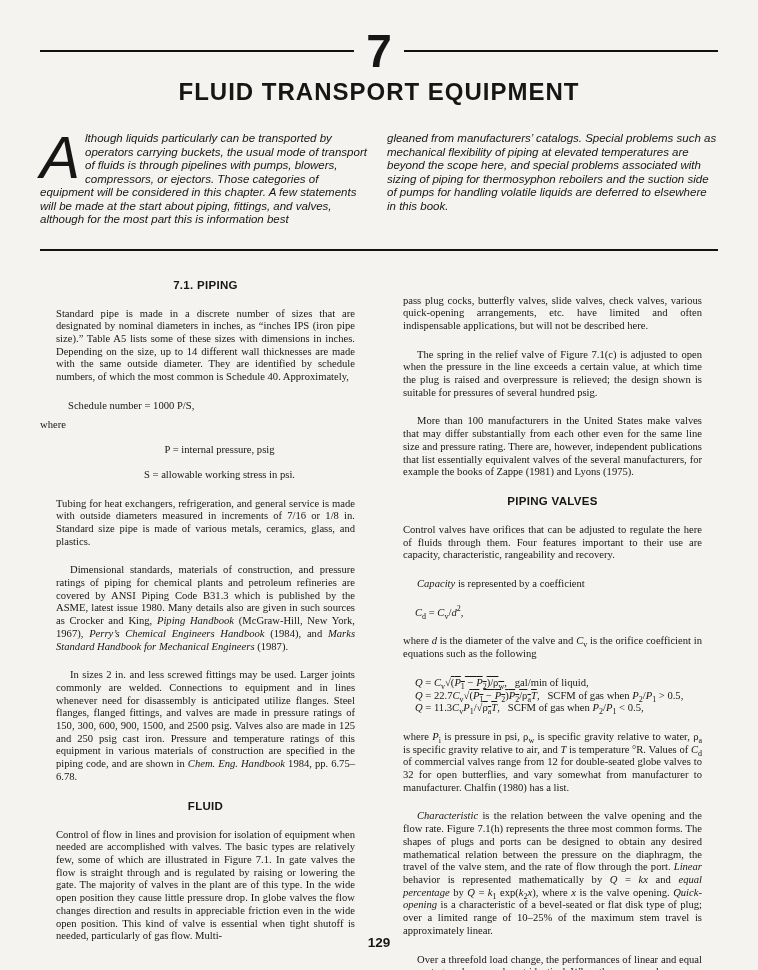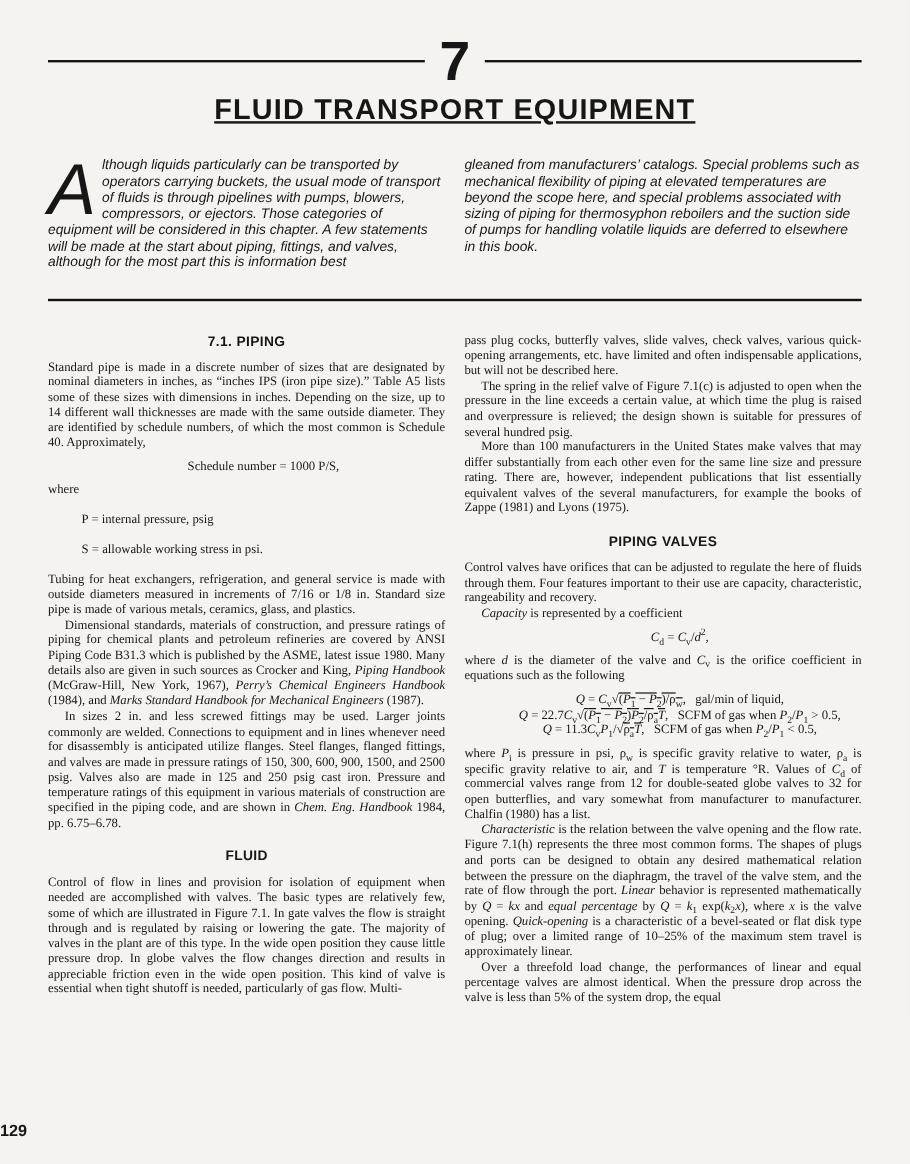--- a/index.html
+++ b/index.html
@@ -19,21 +19,21 @@
   .chapter-row{display:flex;align-items:center;}
   .chapter-row .rule{flex:1;height:2px;background:#121212;}
   .chapter-num{
     font-family:"Liberation Sans","DejaVu Sans",sans-serif;
     font-weight:bold;font-size:46px;line-height:46px;
     padding:0 12px;
   }
   .chapter-title{
     margin:4px 0 0 0;text-align:center;
     font-family:"Liberation Sans","DejaVu Sans",sans-serif;
-    font-weight:bold;font-size:24px;letter-spacing:1px;text-decoration:underline;
+    font-weight:bold;font-size:24px;letter-spacing:1px;
   }
   
   .intro{
     display:flex;gap:16px;margin-top:26px;
     font-family:"Liberation Sans","DejaVu Sans",sans-serif;
     font-style:italic;font-size:11.5px;line-height:13.5px;
   }
   .intro-col{flex:1;}
   .dropcap{
     float:left;
@@ -49,31 +49,32 @@
     font-size:10.6px;line-height:12.7px;
     text-align:justify;
   }
   .col{flex:1;min-width:0;}
   .col h2{
     font-family:"Liberation Sans","DejaVu Sans",sans-serif;
     font-size:11.5px;line-height:13px;margin:0 0 9px 0;
     text-align:center;letter-spacing:0.3px;
   }
   .col h2.mt{margin-top:15px;}
-  .col p{margin:0;}
+  .col p{margin:16px;}
   .col p.ind{text-indent:14px;}
-  .eq-block{margin:7px 0 7px 28px;text-align:center;}
+  .eq-block{margin:7px 0 7px 28px;text-align:left;}
   .defs{margin:7px 0 7px 28px;text-align:left;}
-  .defs div{margin:12px 0;}
+  .defs div{margin:12px 0;text-align:center;}
   .where{margin:7px 0;text-align:left;}
   .vinc{text-decoration:overline;font-family:Liberation Serif, serif;}
   sub,sup{font-size:8px;line-height:0;}
   
   .pagenum{
     position:absolute;left:0;right:0;bottom:20px;
+    text-align:center;
     font-family:"Liberation Sans","DejaVu Sans",sans-serif;
     font-weight:bold;font-size:13.5px;
   }
 </style>
 </head>
 <body>
 
 <div class="page">
 
   <header>

